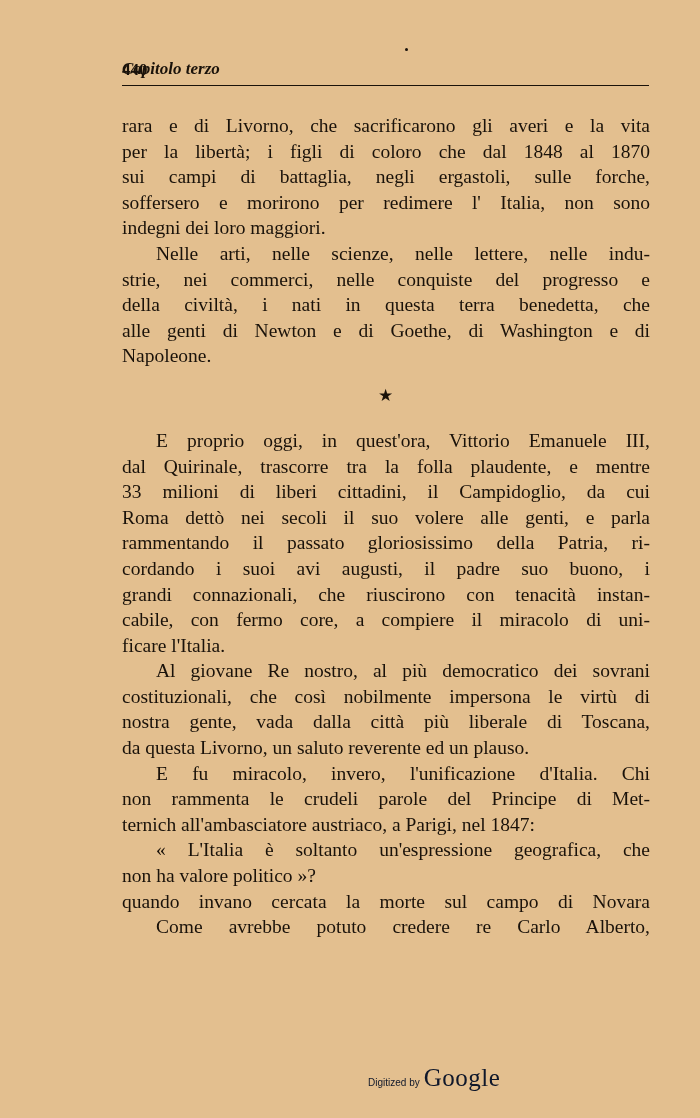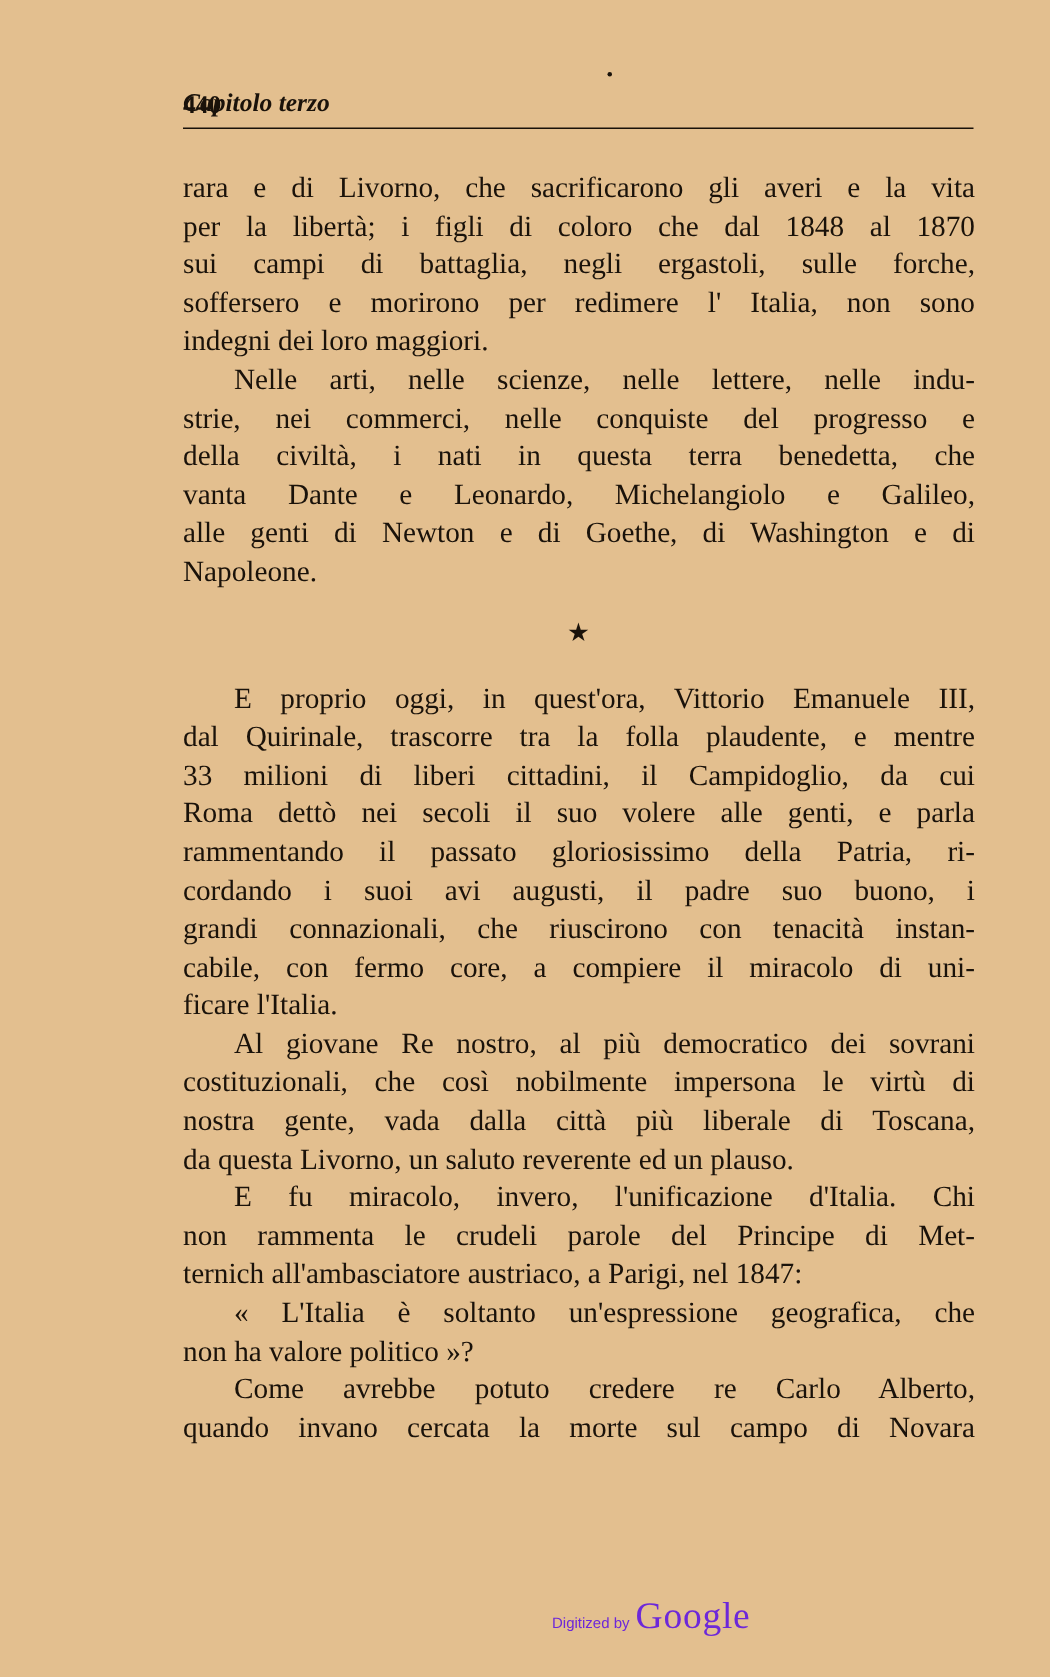--- a/index.html
+++ b/index.html
@@ -42,21 +42,21 @@
   .line.last { text-align-last: left; }
   .line.indent { padding-left: 34px; }
   .star-row {
     height: 59px; position: relative;
   }
   .star {
     position: absolute; left: 256px; top: 14px; font-size: 17px;
   }
   .footer {
     position: absolute; left: 368px; top: 1064px;
-    color: #6d28d9;
+    color: #0f172a;
   }
   .footer .small { font-family: "Liberation Sans", sans-serif; font-size: 10px; }
   .footer .brand { font-family: "Liberation Serif", serif; font-size: 25px; letter-spacing: 0.5px; }
 </style>
 </head>
 <body>
 
 <div class="header">
   <span class="dot"></span>
   <span class="page-num">440</span>
@@ -70,21 +70,20 @@
         <span class="line">rara e di Livorno, che sacrificarono gli averi e la vita</span>
         <span class="line">per la libertà; i figli di coloro che dal 1848 al 1870</span>
         <span class="line">sui campi di battaglia, negli ergastoli, sulle forche,</span>
         <span class="line">soffersero e morirono per redimere l' Italia, non sono</span>
         <span class="line last">indegni dei loro maggiori.</span>
       </div>
       <div>
         <span class="line indent">Nelle arti, nelle scienze, nelle lettere, nelle indu-</span>
         <span class="line">strie, nei commerci, nelle conquiste del progresso e</span>
         <span class="line">della civiltà, i nati in questa terra benedetta, che</span>
-        <span class="line">vanta Dante e Leonardo, Michelangiolo e Galileo,</span>
         <span class="line">alle genti di Newton e di Goethe, di Washington e di</span>
         <span class="line last">Napoleone.</span>
       </div>
     </div>
   <div class="star-row">
     <span class="star">★</span>
   </div>
   <div id="after">
       <div>
         <span class="line indent">E proprio oggi, in quest'ora, Vittorio Emanuele III,</span>
@@ -106,22 +105,22 @@
       <div>
         <span class="line indent">E fu miracolo, invero, l'unificazione d'Italia. Chi</span>
         <span class="line">non rammenta le crudeli parole del Principe di Met-</span>
         <span class="line last">ternich all'ambasciatore austriaco, a Parigi, nel 1847:</span>
       </div>
       <div>
         <span class="line indent">« L'Italia è soltanto un'espressione geografica, che</span>
         <span class="line last">non ha valore politico »?</span>
       </div>
       <div>
+        <span class="line">quando invano cercata la morte sul campo di Novara</span>
         <span class="line indent">Come avrebbe potuto credere re Carlo Alberto,</span>
-        <span class="line">quando invano cercata la morte sul campo di Novara</span>
       </div>
     </div>
 </div>
 
 <div class="footer">
   <span class="small">Digitized by</span>
   <span class="brand">Google</span>
 </div>
 
 </body></html>

